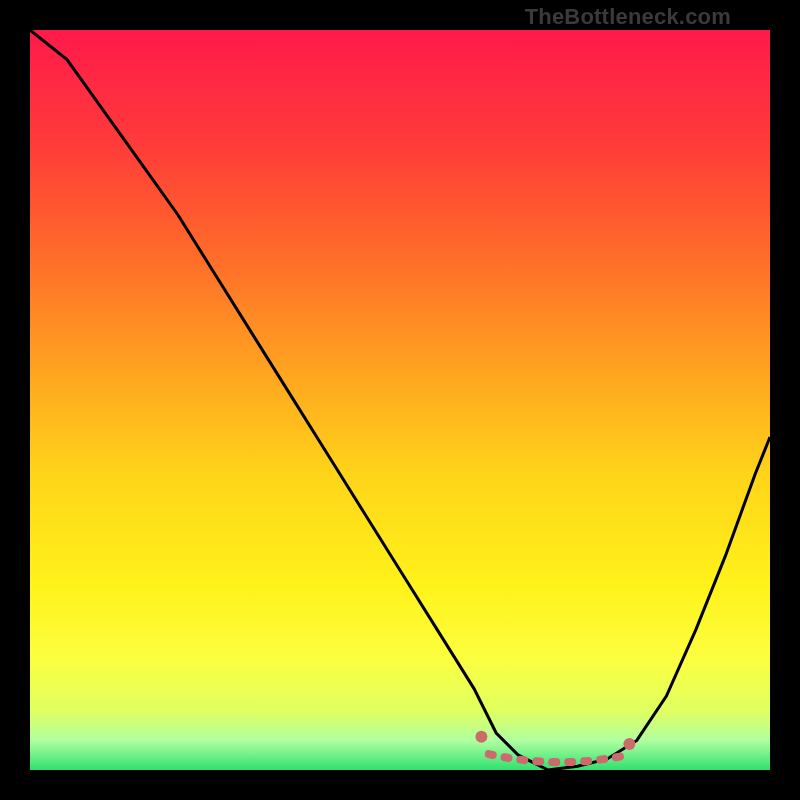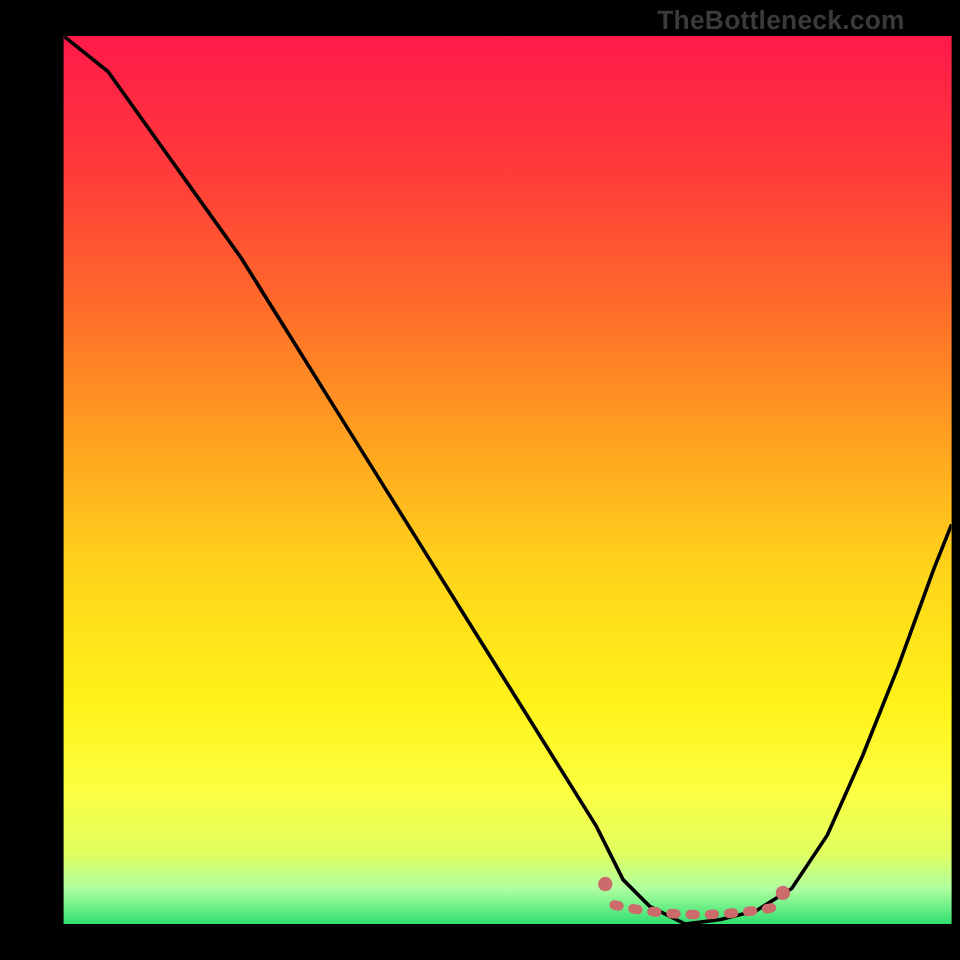--- a/index.html
+++ b/index.html
@@ -9,21 +9,20 @@
     width: 800px;
     height: 800px;
     overflow: hidden;
     position: relative;
     font-family: Arial, Helvetica, sans-serif;
   }
   .container {
     position: relative;
     width: 761px;
     height: 800px;
-    margin-left: 23px;
   }
   .plot-area {
     position: absolute;
     left: 30px;
     top: 30px;
     width: 740px;
     height: 740px;
     background: linear-gradient(to bottom,
       #ff1a4a 0%,
       #ff3a3a 15%,

